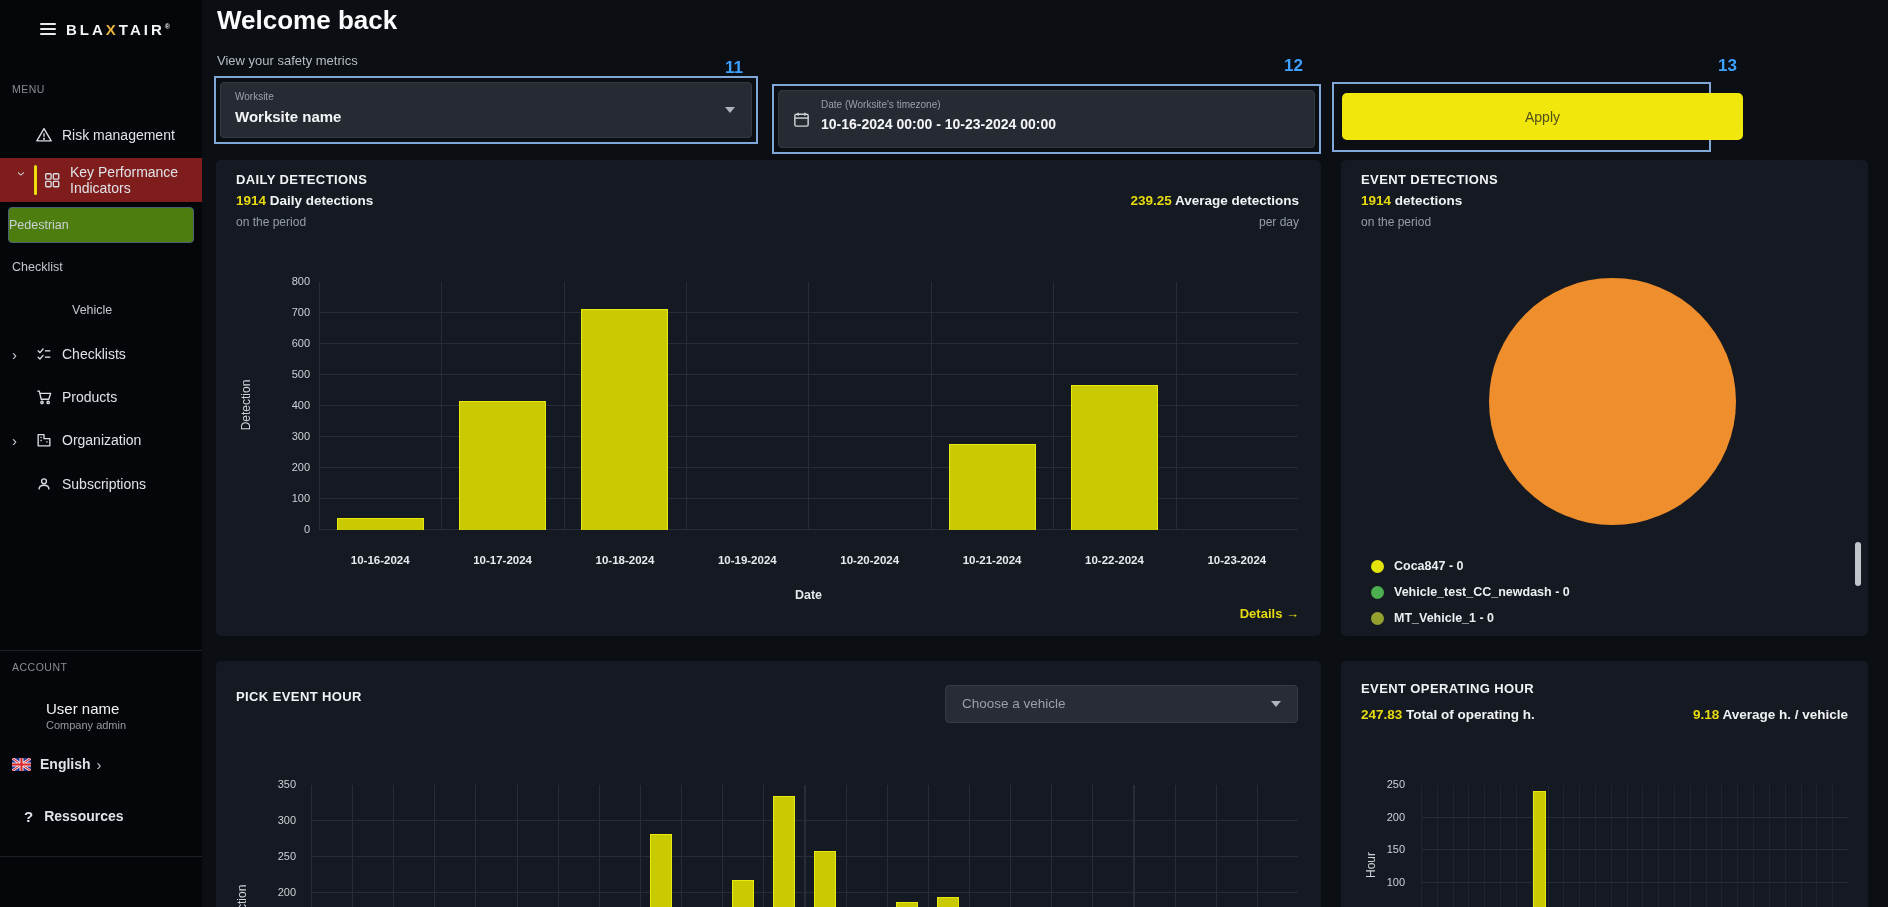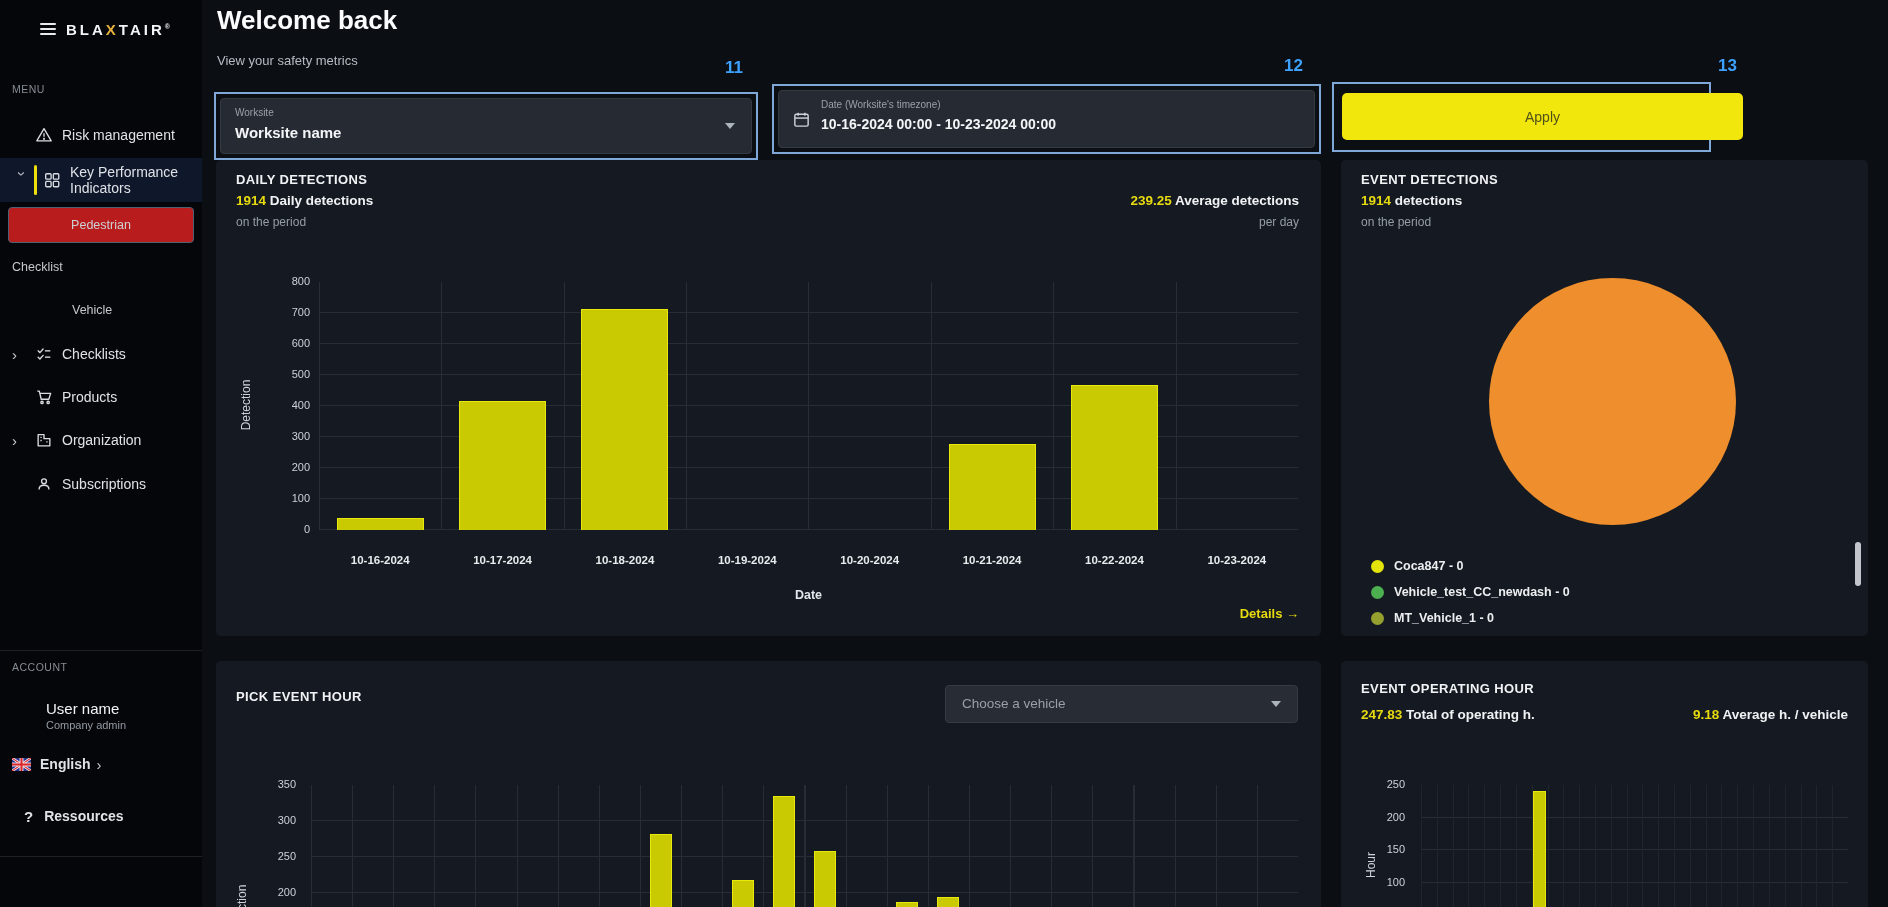--- a/index.html
+++ b/index.html
@@ -14,24 +14,24 @@
   .burger i{display:block;height:2px;background:#e8ebee;border-radius:1px}
   .brand{font-size:15px;font-weight:bold;letter-spacing:3px;color:#f2f4f6;white-space:nowrap}
   .brand .bx{color:#e9b23c}
   .brand sup{font-size:7px;letter-spacing:0}
   .seclabel{position:absolute;left:12px;font-size:10.5px;letter-spacing:.5px;color:#878d94}
   .srow{position:absolute;left:0;width:202px;display:flex;align-items:center;padding-left:12px;cursor:pointer}
   .chev{width:22px;flex:0 0 22px;text-align:left;font-size:15px;color:#c9cdd2;line-height:1}
   .chev.down{transform:rotate(90deg);transform-origin:45% 55%}
   .icon18{width:20px;height:20px;flex:0 0 20px;margin-right:8px;display:flex;align-items:center;justify-content:center}
   .mlabel{font-size:14px;color:#dfe3e7;line-height:16px}
-  .kpi-row{background:#0f172a}
+  .kpi-row{background:#7f1d1d}
   .active-bar{width:3px;height:30px;background:#ecdf0c;border-radius:2px;margin:0 5px 0 0;flex:0 0 3px}
-  .ped-box{position:absolute;left:8px;top:207px;width:186px;height:36px;background:#b91c1c;border:1px solid #4d6175;border-radius:4px;
-    display:flex;align-items:center;justify-content:center;font-size:12.5px;color:#cdd2d7;cursor:pointer}
+  .ped-box{position:absolute;left:8px;top:207px;width:186px;height:36px;background:#4d7c0f;border:1px solid #4d6175;border-radius:4px;
+    display:flex;align-items:center;justify-content:flex-start;font-size:12.5px;color:#cdd2d7;cursor:pointer}
   .child{font-size:12.5px;color:#c3c8cd}
   .divider{position:absolute;left:0;width:202px;height:1px;background:#1d2127}
   .acct-name{position:absolute;left:46px;font-size:15px;font-weight:normal;color:#f1f3f5}
   .acct-role{position:absolute;left:46px;font-size:11px;color:#949aa2}
 
   
   .h1{position:absolute;left:217px;top:5px;font-size:26px;font-weight:bold;color:#fbfcfd}
   .sub{position:absolute;left:217px;top:53px;font-size:13px;color:#b6bcc3}
   .annot{position:absolute;border:2px solid #7fa8d9}
   .badge{position:absolute;font-size:17px;font-weight:bold;color:#3da1ff}
@@ -211,21 +211,21 @@
 
   </aside>
 
   <div class="h1">Welcome back</div>
   <div class="sub">View your safety metrics</div>
 
   <div class="badge" style="left:725px;top:58px">11</div>
   <div class="badge" style="left:1284px;top:56px">12</div>
   <div class="badge" style="left:1718px;top:56px">13</div>
 
-  <div class="annot" style="left:214px;top:92px;width:544px;height:68px">
+  <div class="annot" style="left:214px;top:76px;width:544px;height:68px">
     <div class="field" style="left:4px;top:4px;width:532px;height:56px">
       <div class="flabel">Worksite</div>
       <div class="fvalue">Worksite name</div>
       <span class="caret"></span>
     </div>
   </div>
 
   <div class="annot" style="left:772px;top:84px;width:549px;height:70px">
     <div class="field" style="left:4px;top:4px;width:537px;height:58px">
       <span style="position:absolute;left:13px;top:19px">

